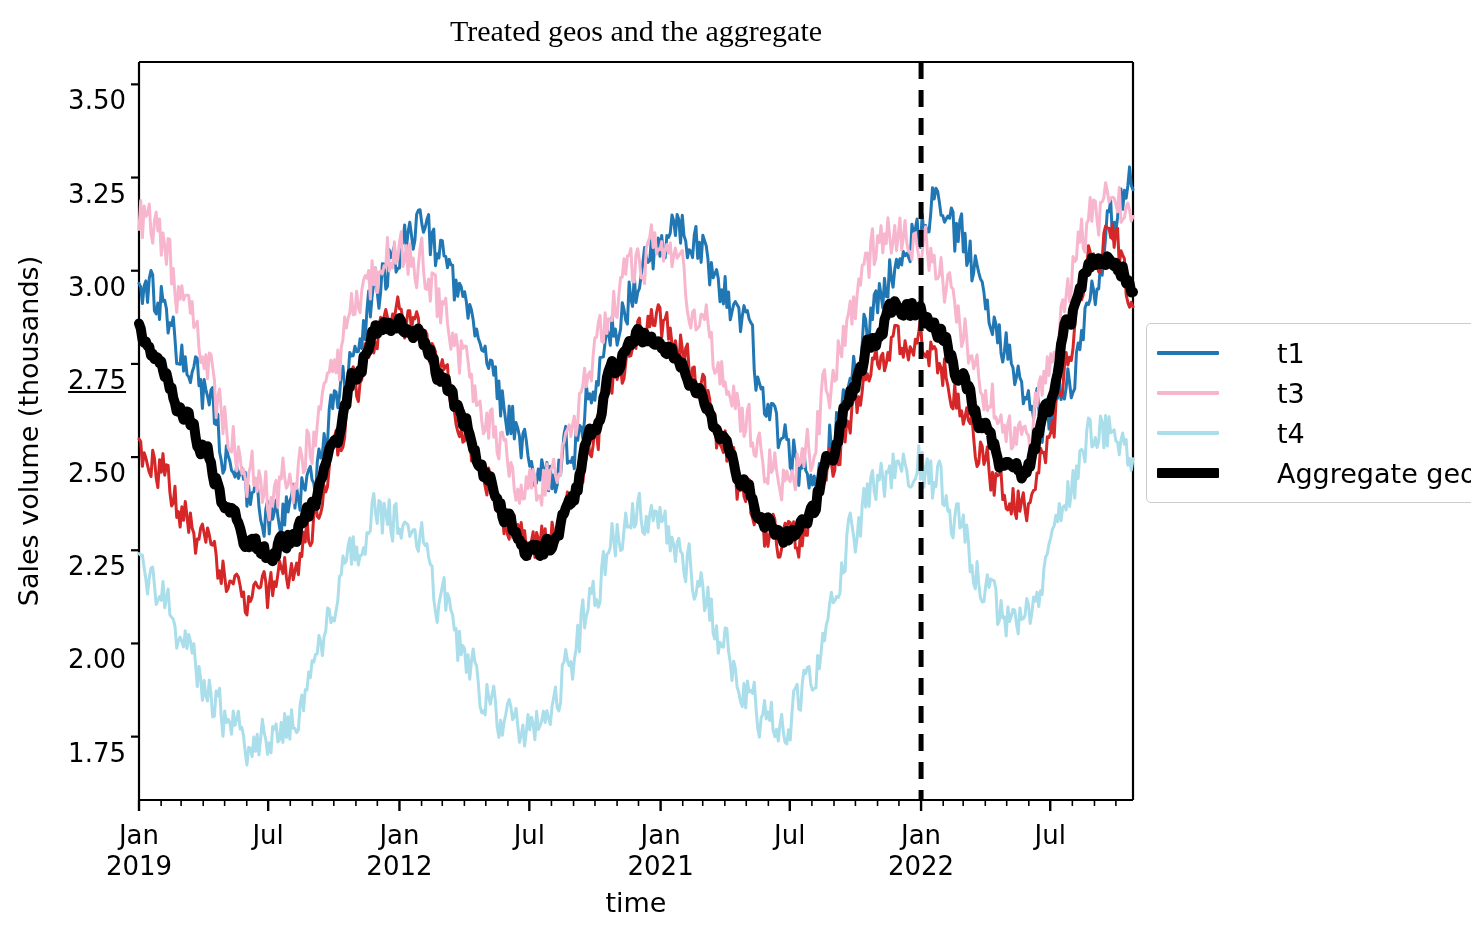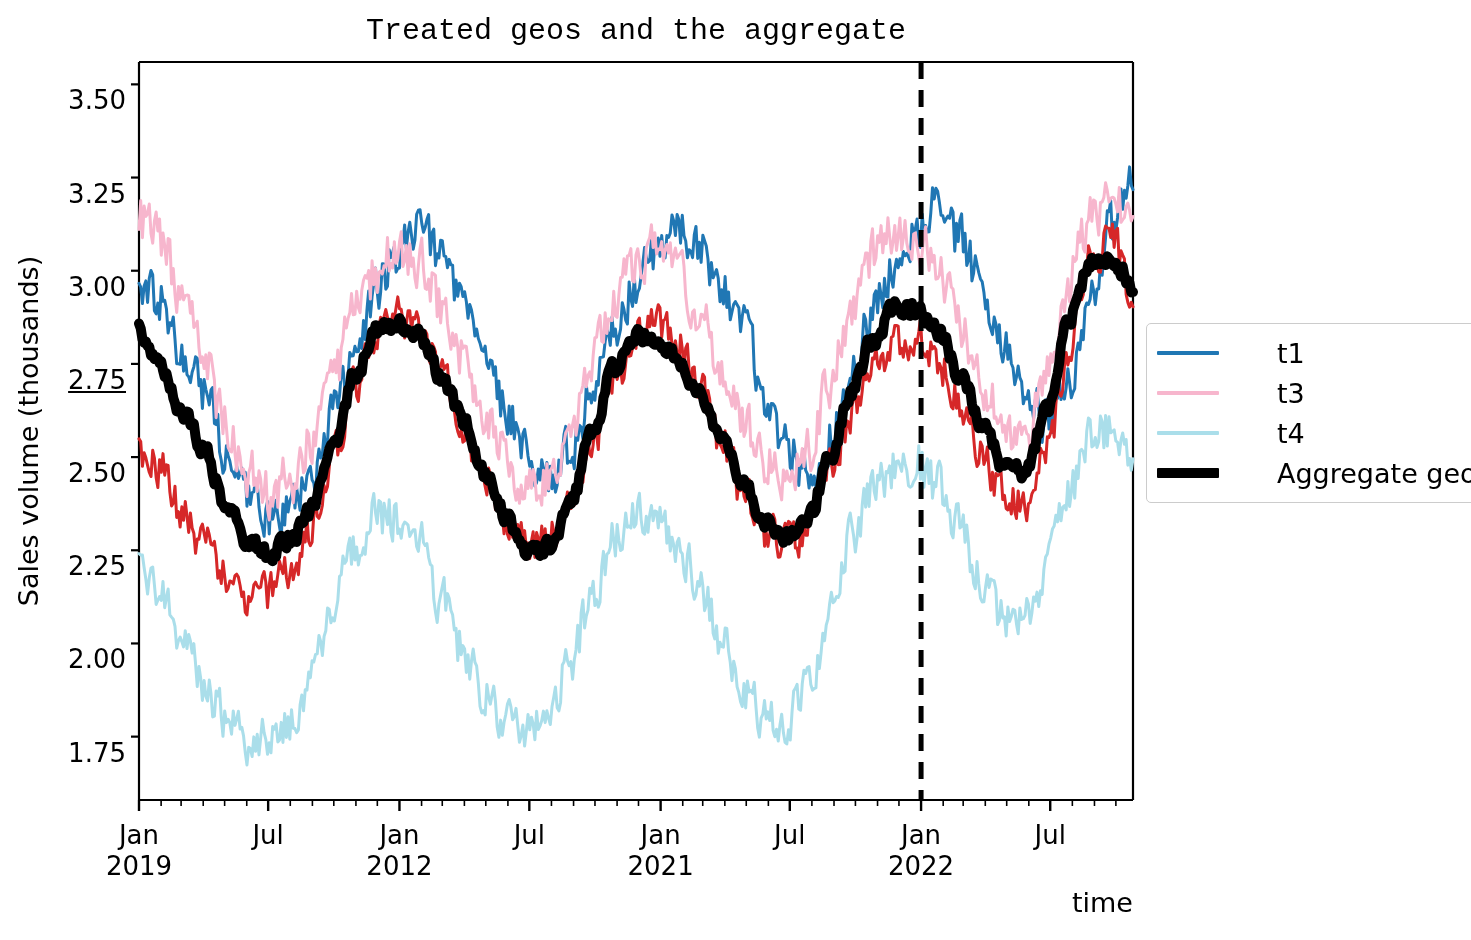--- a/index.html
+++ b/index.html
@@ -20,21 +20,21 @@
     background: #ffffff;
   }
   #chart-title {
     position: absolute;
     left: 139px;
     top: 14px;
     width: 994px;
     text-align: center;
     font-size: 30px;
     color: #000000;
-    font-family: Liberation Mono, monospace;
+    font-family: Liberation Serif, serif;
     white-space: nowrap;
   }
   #ylabel-wrap {
     position: absolute;
     left: 8px;
     top: 62px;
     width: 40px;
     height: 738px;
   }
   #ylabel-inner {
@@ -44,21 +44,21 @@
     transform: translate(-50%,-50%) rotate(-90deg);
     white-space: nowrap;
     font-size: 27px;
     color: #000000;
   }
   #xlabel {
     position: absolute;
     left: 139px;
     top: 887px;
     width: 994px;
-    text-align: right;
+    text-align: center;
     font-size: 27px;
     color: #000000;
   }
   .ytick-label {
     position: absolute;
     right: 0;
     text-align: right;
     font-size: 26px;
     color: #000000;
     white-space: nowrap;

